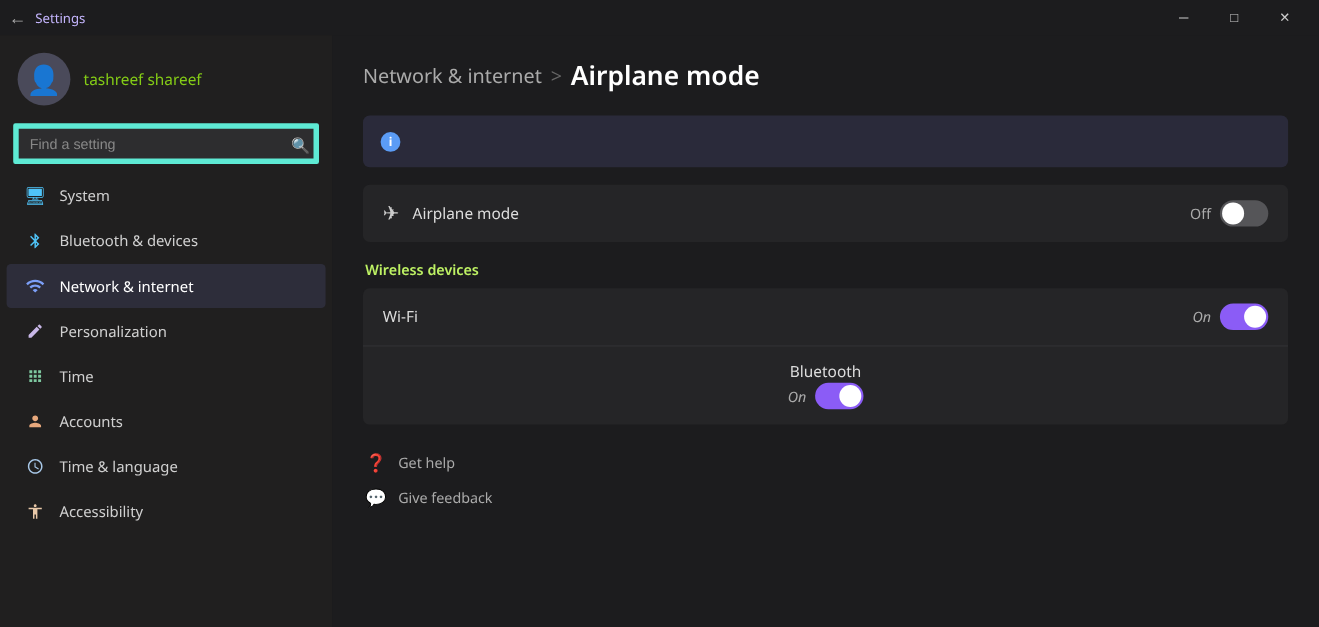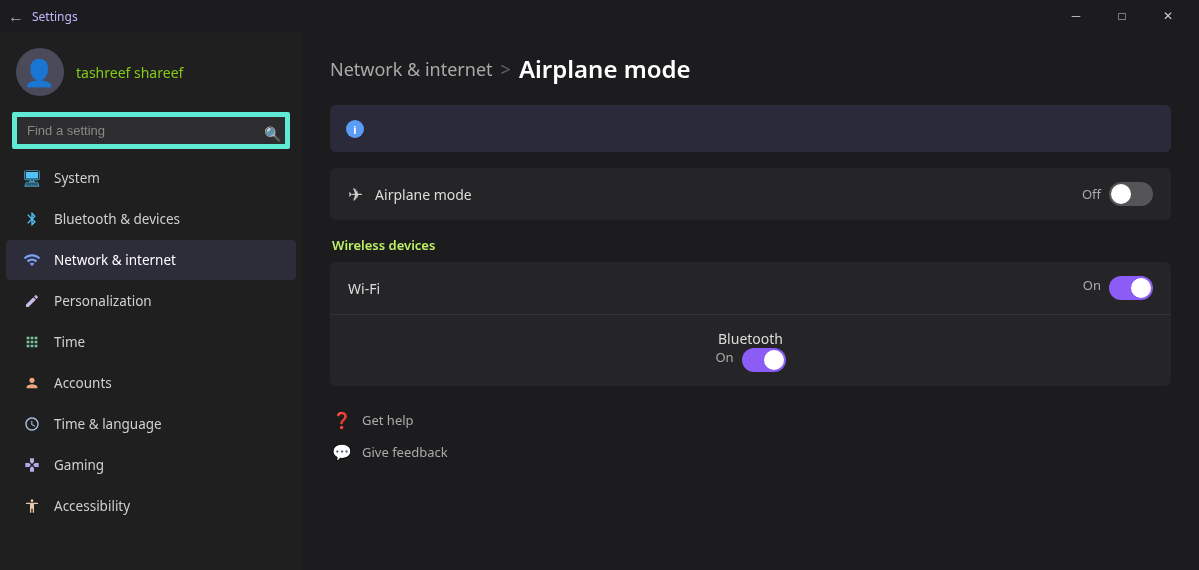--- a/index.html
+++ b/index.html
@@ -288,22 +288,23 @@
       border-bottom: 1px solid #333335;
     }
     .wireless-row:last-child { border-bottom: none; flex-direction: column; }
     .wireless-row-label {
       font-size: 14px;
       color: #dddddd;
       text-align: center;
     }
     .wireless-row-right {
       display: flex;
-      align-items: flex-start;
+      align-items: center;
       gap: 8px;
+      font-style: italic;
     }
 
     
     .footer-links {
       margin-top: 20px;
       display: flex;
       flex-direction: column;
       gap: 4px;
     }
     .footer-link {
@@ -409,28 +410,20 @@
       </div>
       <div class="nav-item">
         <span class="nav-icon icon-time">
           <svg width="16" height="16" viewBox="0 0 24 24" fill="#a8c8e8">
               <path d="M11.99 2C6.47 2 2 6.48 2 12s4.47 10 9.99 10C17.52 22 22 17.52 22 12S17.52 2 11.99 2zM12 20c-4.42 0-8-3.58-8-8s3.58-8 8-8 8 3.58 8 8-3.58 8-8 8zm.5-13H11v6l5.25 3.15.75-1.23-4.5-2.67V7z"></path>
             </svg>
         </span>
         <span>Time &amp; language</span>
       </div>
       <div class="nav-item">
-        <span class="nav-icon icon-gaming">
-          <svg width="16" height="16" viewBox="0 0 24 24" fill="#b8a8e8">
-              <path d="M15 7.5V2H9v5.5l3 3 3-3zM7.5 9H2v6h5.5l3-3-3-3zM9 16.5V22h6v-5.5l-3-3-3 3zM16.5 9l-3 3 3 3H22V9h-5.5z"></path>
-            </svg>
-        </span>
-        <span>Gaming</span>
-      </div>
-      <div class="nav-item">
         <span class="nav-icon icon-accessibility">
           <svg width="16" height="16" viewBox="0 0 24 24" fill="#e8c8a8">
               <path d="M12 2c1.1 0 2 .9 2 2s-.9 2-2 2-2-.9-2-2 .9-2 2-2zm9 7h-6v13h-2v-6h-2v6H9V9H3V7h18v2z"></path>
             </svg>
         </span>
         <span>Accessibility</span>
       </div>
     </div>
   </div>
 

